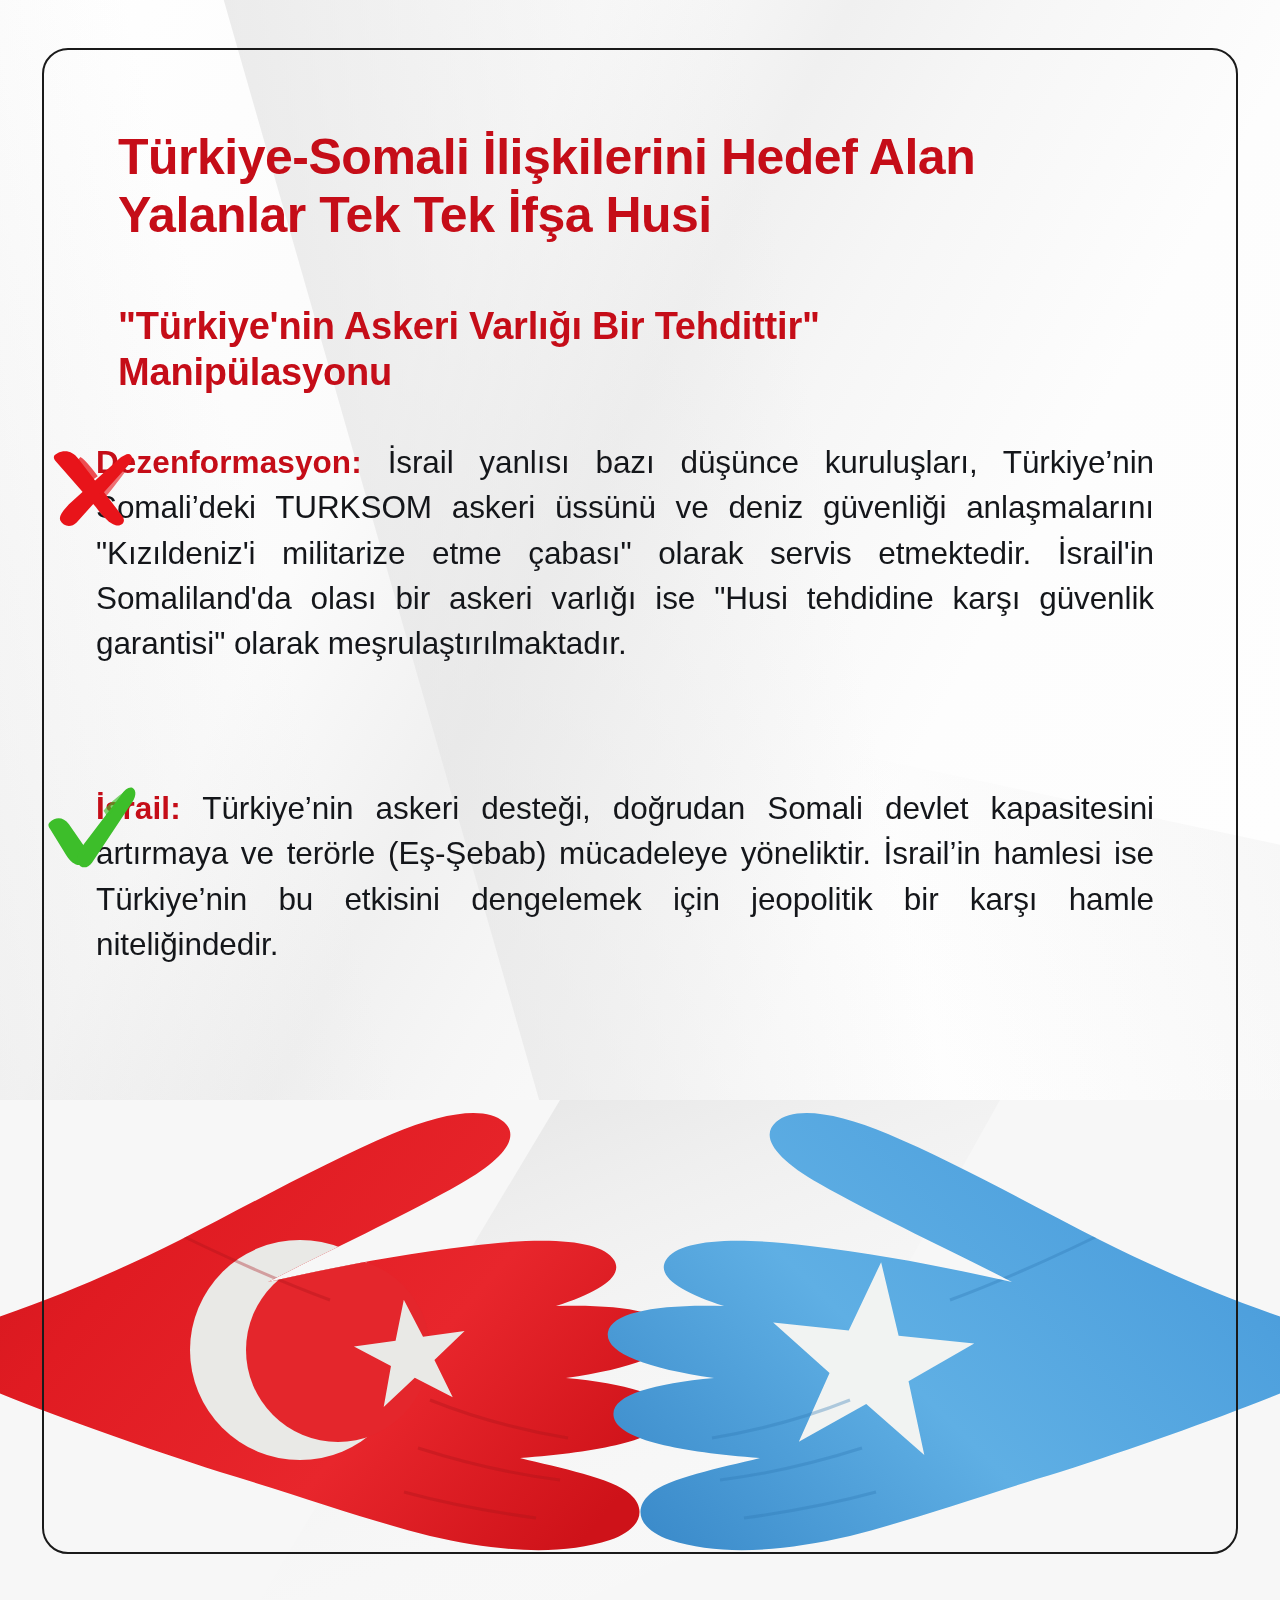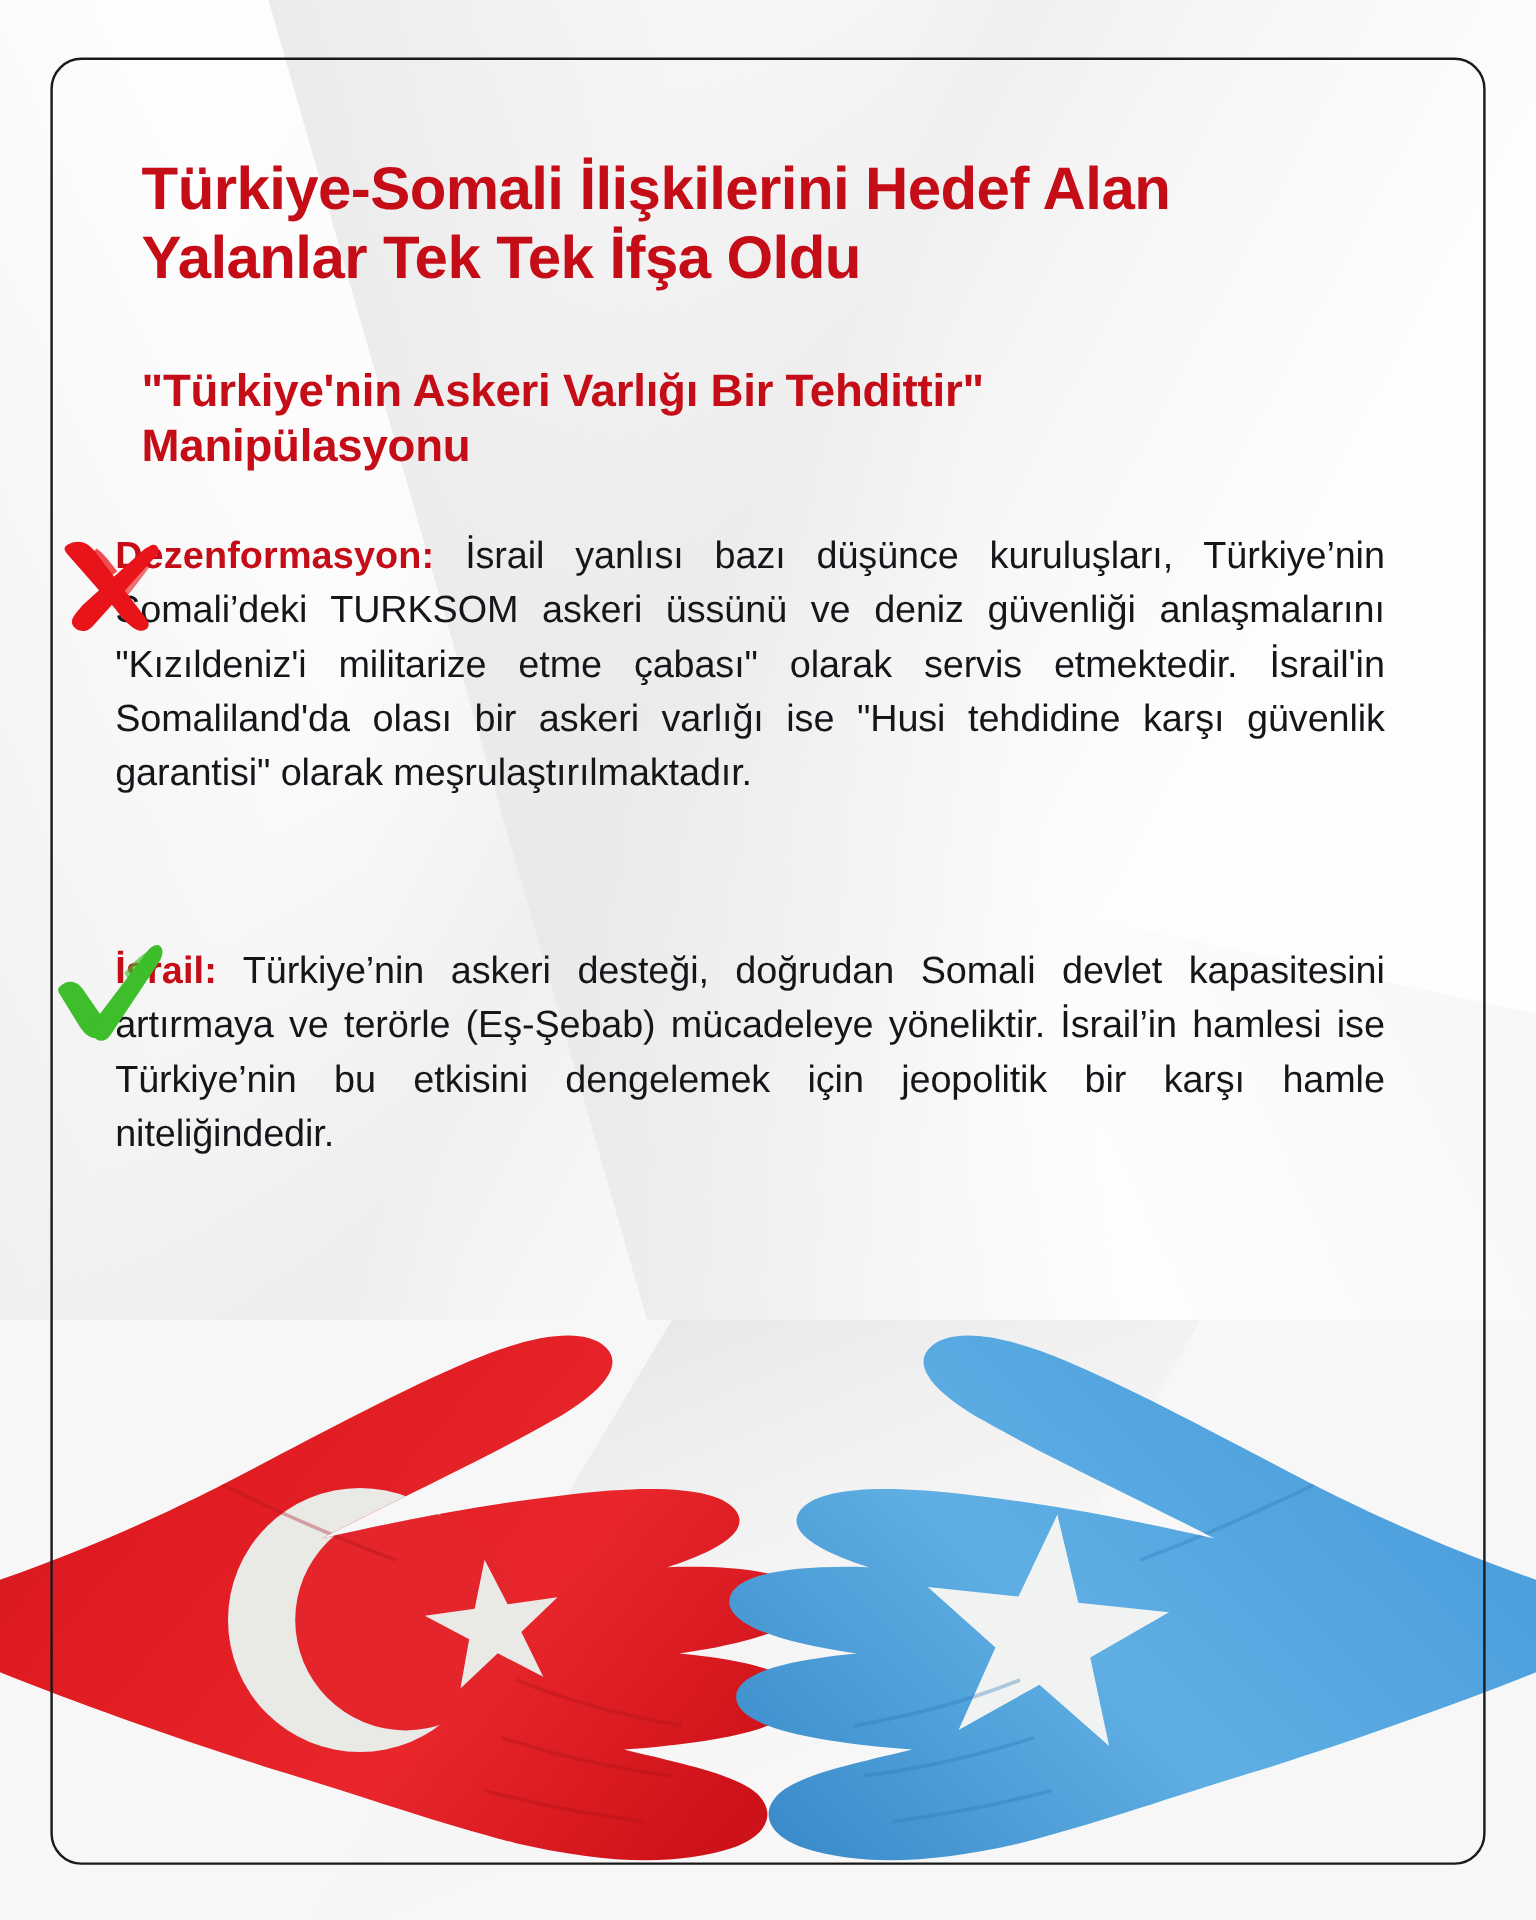--- a/index.html
+++ b/index.html
@@ -257,21 +257,21 @@
         </g>
         <path d="M1360,404 C1100,452 860,484 580,496 L580,540 L1360,540 Z" fill="#ffffff" fill-opacity="0.12"></path>
       </g>
     </svg>
   </div>
 
   <div class="frame"></div>
 
   <div class="content">
 
-    <h1 class="title">Türkiye-Somali İlişkilerini Hedef Alan Yalanlar Tek Tek İfşa Oldu</h1>
+    <h1 class="title">Türkiye-Somali İlişkilerini Hedef Alan Yalanlar Tek Tek İfşa Husi</h1>
 
     <h2 class="subtitle">"Türkiye'nin Askeri Varlığı Bir Tehdittir" Manipülasyonu</h2>
 
     <div class="block disinfo">
       <span class="mark">
         <svg viewBox="0 0 100 100" xmlns="http://www.w3.org/2000/svg" aria-hidden="true">
           <g fill="#E8141A">
             <path d="M14,18 C22,14 30,16 36,24 L82,84 C86,90 80,96 72,92 C66,89 60,82 54,74 L12,26 C9,22 10,20 14,18 Z"></path>
             <path d="M84,20 C90,16 94,22 90,28 L34,90 C28,96 20,94 17,88 C15,83 20,78 26,71 L78,24 C80,22 82,21 84,20 Z"></path>
             <path d="M38,22 C44,26 50,34 56,42 L50,46 C44,38 38,30 34,26 Z" fill-opacity="0.75"></path>

